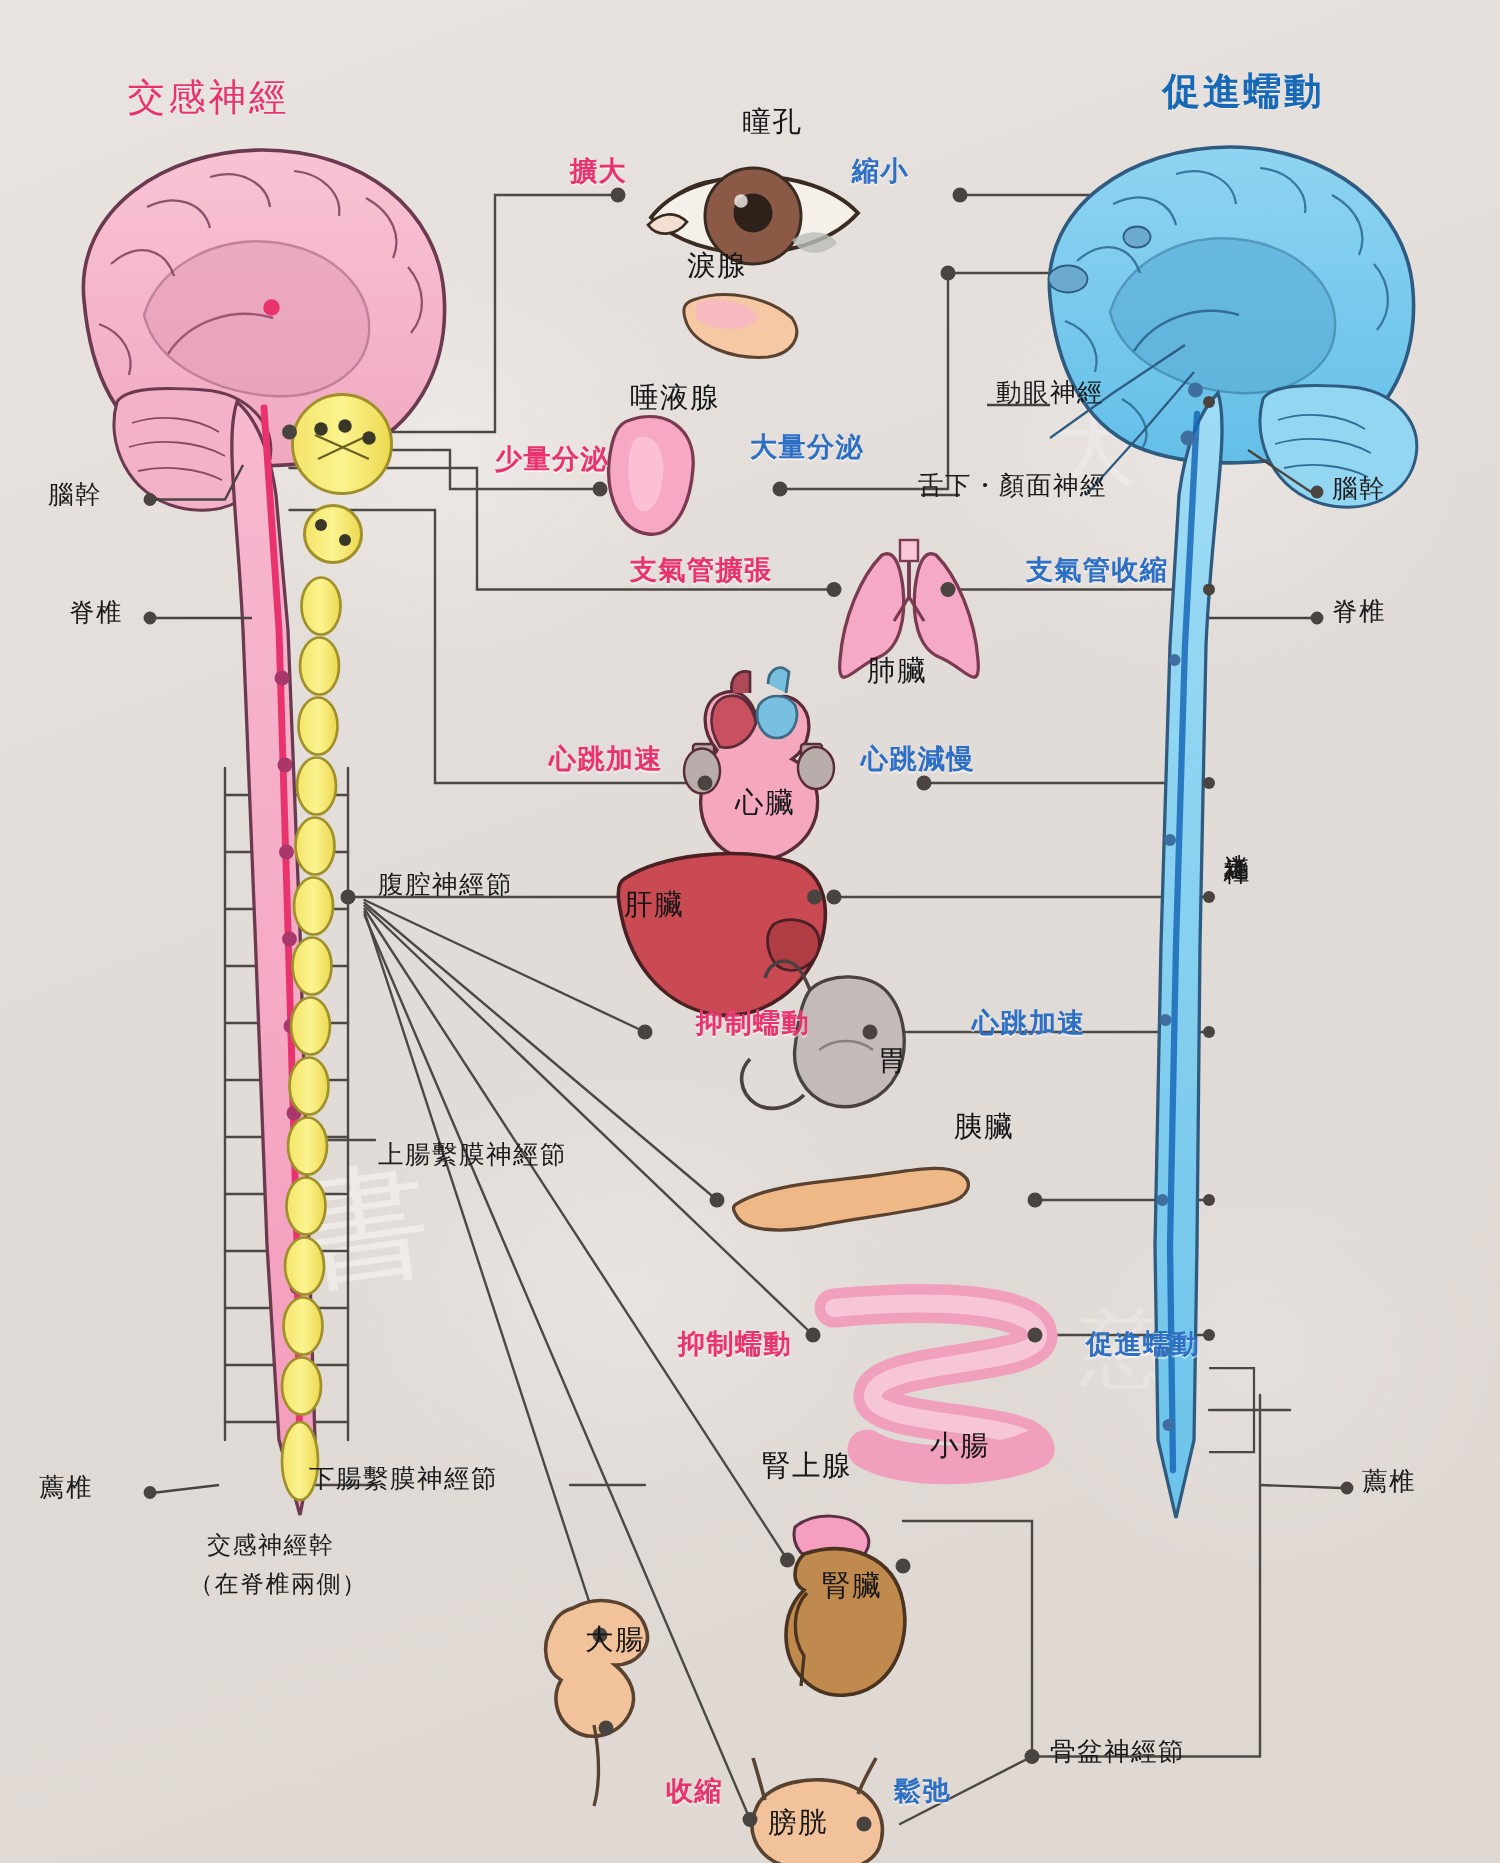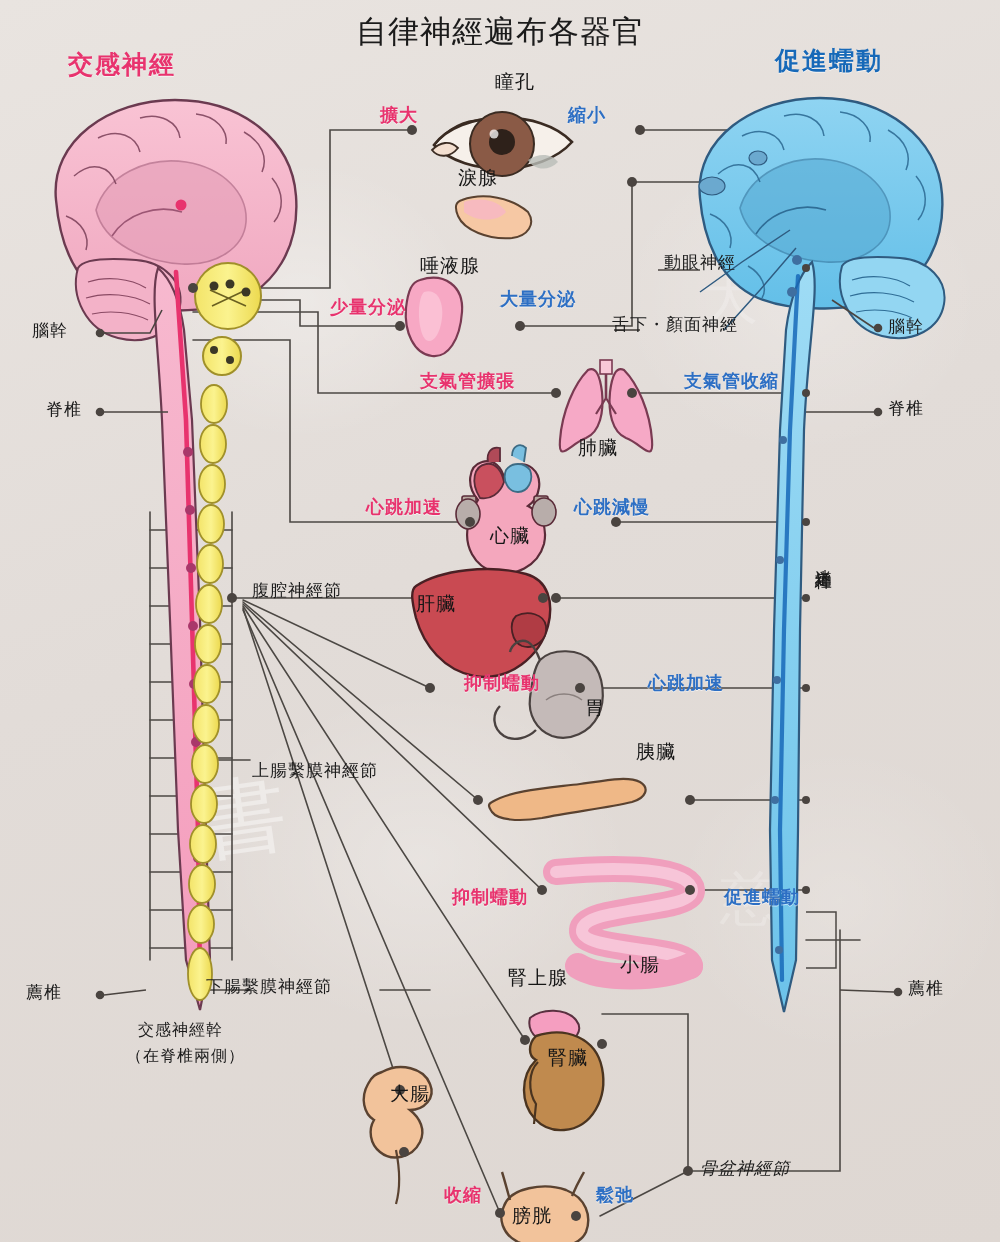--- a/index.html
+++ b/index.html
@@ -13,22 +13,22 @@
     background:
       radial-gradient(ellipse 240px 200px at 300px 300px, rgba(255,255,255,.30), rgba(255,255,255,0) 70%),
       radial-gradient(ellipse 300px 240px at 420px 860px, rgba(255,255,255,.26), rgba(255,255,255,0) 70%),
       radial-gradient(ellipse 260px 220px at 800px 300px, rgba(255,255,255,.22), rgba(255,255,255,0) 70%),
       radial-gradient(ellipse 240px 220px at 840px 900px, rgba(255,255,255,.18), rgba(255,255,255,0) 70%),
       linear-gradient(160deg,#e9e4e0 0%,#e2dcd8 45%,#ded7d2 100%);
   }
   svg#art{position:absolute;left:0;top:0;width:1000px;height:1242px;}
   .lbl{position:absolute;white-space:nowrap;line-height:1;}
   .t-title{font-size:31px;color:#1b1b1b;letter-spacing:1px;}
-  .t-sym{font-size:25px;color:#e8336e;font-weight:bold;letter-spacing:2px;
-         text-shadow:0 1px 0 rgba(255,255,255,.6);}
+  .t-sym{font-size:25px;color:#e8336e;font-weight:normal;letter-spacing:2px;
+         text-shadow:0 1px 0 rgba(255,255,255,.6);margin-left:17px;}
   .t-para{font-size:25px;color:#1769b8;font-weight:bold;letter-spacing:2px;
          text-shadow:0 1px 0 rgba(255,255,255,.6);}
   .t-organ{font-size:19px;color:#161616;letter-spacing:1px;}
   .t-nerve{font-size:17px;color:#1b1b1b;letter-spacing:1px;}
   .t-red{font-size:18px;color:#e8336e;font-weight:bold;letter-spacing:1px;
          text-shadow:0 1px 0 rgba(255,255,255,.55);}
   .t-blue{font-size:18px;color:#2d6fc4;font-weight:bold;letter-spacing:1px;
          text-shadow:0 1px 0 rgba(255,255,255,.55);margin-left:16px;}
   .t-small{font-size:16px;color:#1b1b1b;letter-spacing:1px;}
   .vert{writing-mode:vertical-rl;text-orientation:upright;line-height:1.05;}
@@ -381,21 +381,20 @@
         <path d="M874,328 L832,300"></path>
       <circle cx="878" cy="412" r="3.5" fill="#4a4440"></circle>
         <path d="M874,412 L806,412"></path>
       <circle cx="898" cy="992" r="3.5" fill="#4a4440"></circle>
         <path d="M894,992 L840,990"></path>
       <path d="M658,270 L700,270" stroke="#4a4440"></path>
       <path d="M614,330 L640,330" stroke="#4a4440"></path>
     </g>
   </svg>
 
-  <div class="lbl t-title" style="left:50%;top:16px;transform:translateX(-50%);">自律神經遍布各器官</div>
 
   <div class="lbl t-sym" style="left:68px;top:52px;">交感神經</div>
   <div class="lbl t-para" style="left:775px;top:48px;">促進蠕動</div>
 
   <div class="lbl t-organ" style="left:470px;top:72px;padding-left:25px;">瞳孔</div>
   <div class="lbl t-red" style="left:380px;top:106px;">擴大</div>
   <div class="lbl t-blue" style="left:552px;top:106px;">縮小</div>
 
   <div class="lbl t-organ" style="left:458px;top:168px;">淚腺</div>
 
@@ -440,15 +439,15 @@
   <div class="lbl t-nerve" style="left:252px;top:582px;">腹腔神經節</div>
   <div class="lbl t-nerve" style="left:252px;top:762px;">上腸繫膜神經節</div>
   <div class="lbl t-nerve" style="left:206px;top:978px;">下腸繫膜神經節</div>
 
   <div class="lbl t-nerve" style="left:664px;top:254px;">動眼神經</div>
   <div class="lbl t-nerve" style="left:612px;top:316px;">舌下・顏面神經</div>
   <div class="lbl t-nerve" style="left:888px;top:318px;">腦幹</div>
   <div class="lbl t-nerve" style="left:888px;top:400px;">脊椎</div>
   <div class="lbl t-nerve vert" style="left:814px;top:556px;">迷走神經</div>
   <div class="lbl t-nerve" style="left:908px;top:980px;">薦椎</div>
-  <div class="lbl t-nerve" style="left:700px;top:1160px;font-style:italic;">骨盆神經節</div>
+  <div class="lbl t-nerve" style="left:700px;top:1160px;">骨盆神經節</div>
 
 </div>
 
 </body></html>

